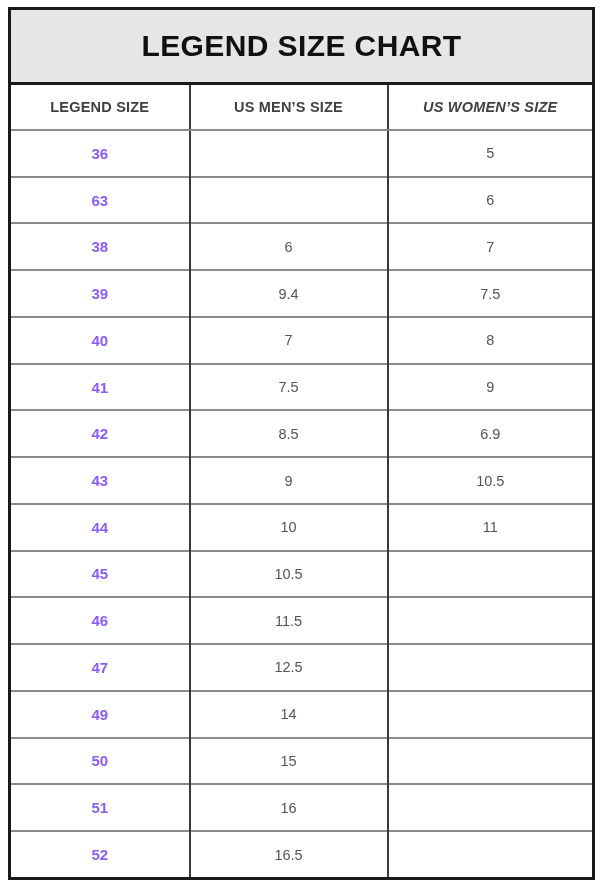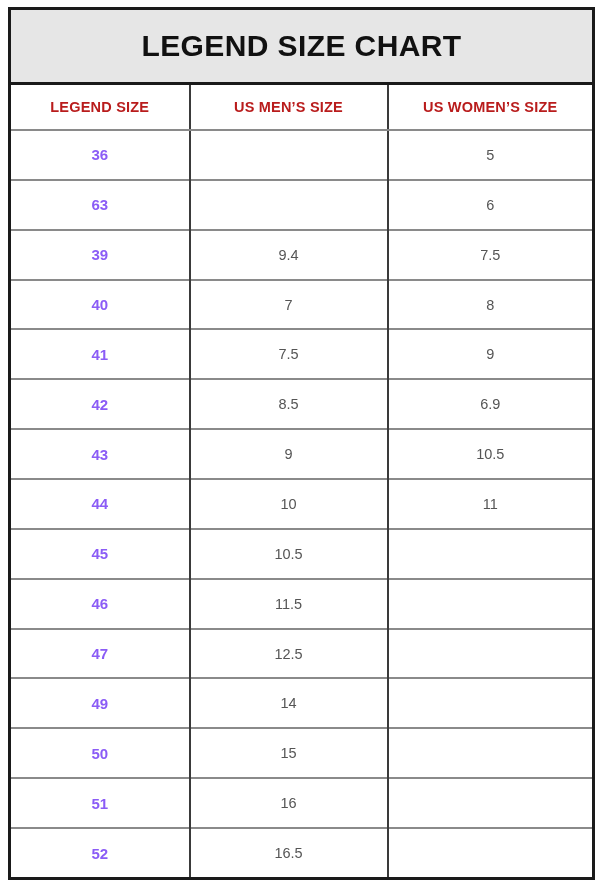--- a/index.html
+++ b/index.html
@@ -40,32 +40,32 @@
     letter-spacing: 0.4px;
     text-align: center;
     vertical-align: middle;
     height: 72px;
     border-bottom: 3px solid #1a1a1a;
     padding: 0;
   }
 
   .head-cell {
     background: #ffffff;
-    color: #b91c1c;
+    color: #404040;
     font-size: 14.5px;
     font-weight: bold;
     letter-spacing: 0.2px;
     text-align: center;
     vertical-align: middle;
     height: 44px;
     padding: 0;
     border-bottom: 2px solid #8a8a8a;
     border-right: 2px solid #3a3a3a;
   }
-  .head-cell:last-child { border-right: none; }
+  .head-cell:last-child { border-right: none; font-style: italic; }
 
   .row-cell {
     text-align: center;
     vertical-align: middle;
     height: 44px;
     padding: 0;
     font-size: 14.5px;
     border-top: 2px solid #8a8a8a;
     border-right: 2px solid #3a3a3a;
     background: #ffffff;
@@ -109,20 +109,25 @@
     <tbody id="table-body">
         <tr>
           <td class="row-cell cell-legend">36</td>
           <td class="row-cell cell-value"></td>
           <td class="row-cell cell-value">5</td>
         </tr>
         <tr>
           <td class="row-cell cell-legend">63</td>
           <td class="row-cell cell-value"></td>
           <td class="row-cell cell-value">6</td>
+        </tr>
+        <tr>
+          <td class="row-cell cell-legend">38</td>
+          <td class="row-cell cell-value">6</td>
+          <td class="row-cell cell-value">7</td>
         </tr>
         <tr>
           <td class="row-cell cell-legend">39</td>
           <td class="row-cell cell-value">9.4</td>
           <td class="row-cell cell-value">7.5</td>
         </tr>
         <tr>
           <td class="row-cell cell-legend">40</td>
           <td class="row-cell cell-value">7</td>
           <td class="row-cell cell-value">8</td>

